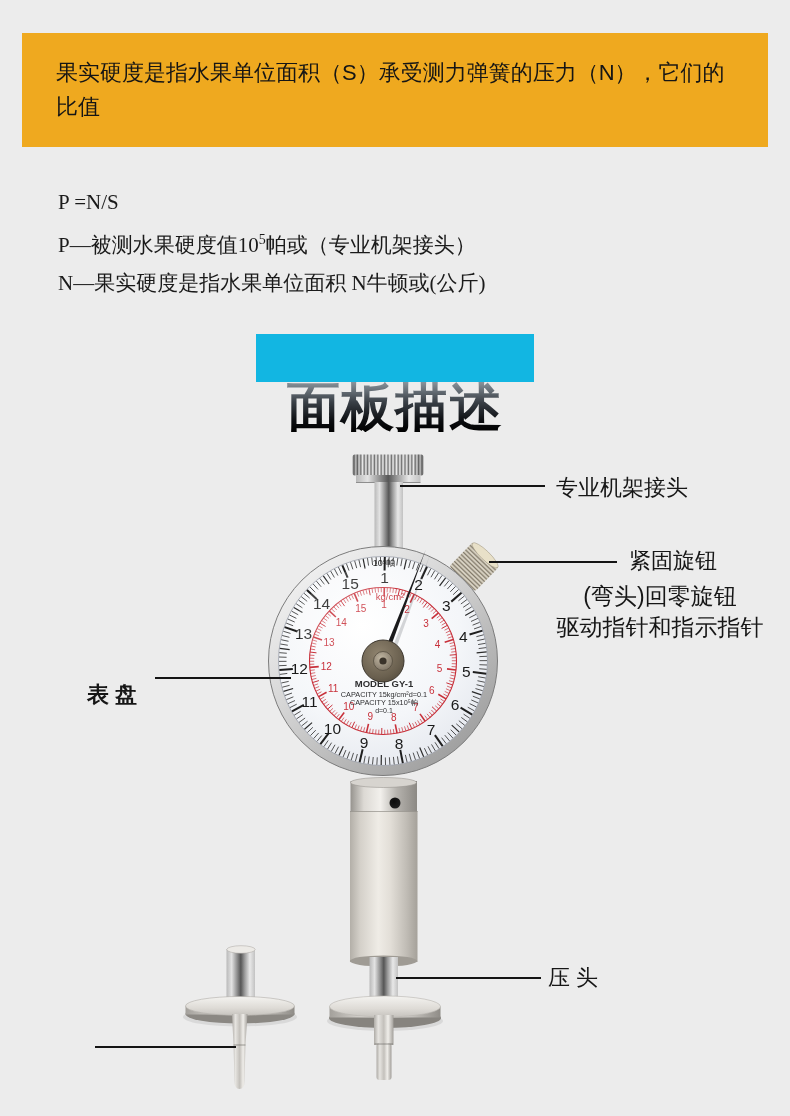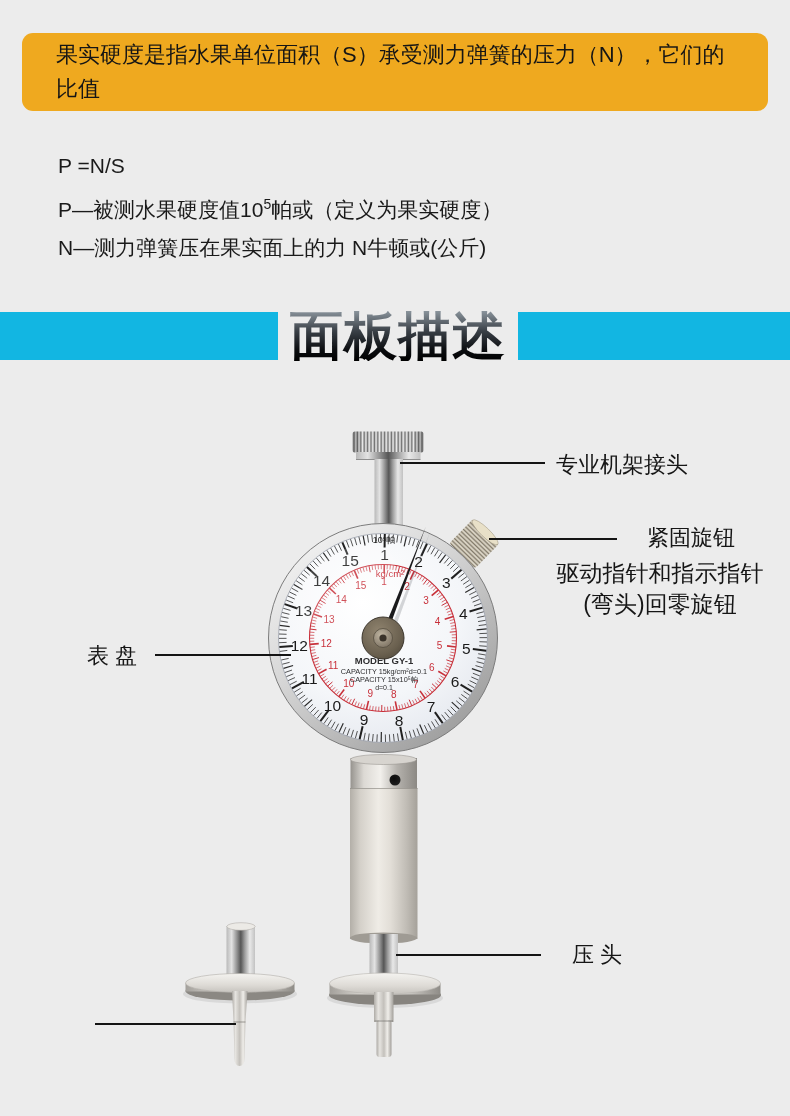--- a/index.html
+++ b/index.html
@@ -7,39 +7,40 @@
     width:790px;height:1116px;overflow:hidden;
     background:#ececec;
     font-family:"Liberation Sans","DejaVu Sans",sans-serif;
     color:#1a1a1a;
     box-sizing:border-box;
     padding-top:33px;
   }
   .intro-banner{
     margin:0 22px;
     background:#efa91f;
-    padding:5px 34px;
+    padding:23px 34px;
     font-size:22px;
     line-height:34px;
     font-weight:500;
     color:#151515;
-    border-radius:11px;
   }
   .formula{
     margin:36px 12px 0 58px;
     font-size:21px;
     line-height:38px;
+    font-family:Liberation Serif, serif;
   }
   .formula p{margin:0;}
   .formula sup{font-size:14px;}
   .section-title-row{
-    margin-top:44px;
+    margin-top:32px;
     height:50px;
     display:flex;
     align-items:center;
+    flex-direction:column;
   }
   .accent-bar{height:48px;background:#12b6e2;}
   .accent-bar.left{width:278px;flex:0 0 auto;}
   .accent-bar.right{flex:1 1 auto;}
   .section-title{
     margin:0 12px;
     font-size:53px;
     line-height:50px;
     font-weight:bold;
     letter-spacing:1px;
@@ -67,22 +68,22 @@
 </style>
 </head>
 <body>
 
 <div class="intro-banner">
   <div>果实硬度是指水果单位面积（S）承受测力弹簧的压力（N），它们的比值</div>
 </div>
 
 <div class="formula">
   <p>P =N/S</p>
-  <p><span>P—被测水果硬度值10</span><sup>5</sup><span>帕或（定义为果实硬度）</span></p>
-  <p>N—测力弹簧压在果实面上的力 N牛顿或(公斤)</p>
+  <p><span>P—被测水果硬度值10</span><sup>5</sup><span>帕或（专业机架接头）</span></p>
+  <p>N—果实硬度是指水果单位面积 N牛顿或(公斤)</p>
 </div>
 
 <div class="section-title-row">
   <div class="accent-bar left"></div>
   <h1 class="section-title">面板描述</h1>
   <div class="accent-bar right"></div>
 </div>
 
 <div class="stage">
 
@@ -579,20 +580,20 @@
     <g stroke="#141414" stroke-width="2.2">
       <line x1="400" y1="481" x2="545" y2="481"></line>
       <line x1="489" y1="557" x2="617" y2="557"></line>
       <line x1="155" y1="673" x2="291" y2="673"></line>
       <line x1="396" y1="973" x2="541" y2="973"></line>
       <line x1="95" y1="1042" x2="236" y2="1042"></line>
     </g>
   </svg>
 
   <div class="callout" style="left:556px;top:40px;">专业机架接头</div>
-  <div class="callout" style="left:647px;top:113px;">紧固旋钮</div>
+  <div class="callout" style="left:629px;top:113px;">紧固旋钮</div>
   <div class="callout center" style="left:545px;top:146px;width:230px;font-size:23px;line-height:31px;">
+    <div>(弯头)回零旋钮</div>
     <div>驱动指针和指示指针</div>
-    <div>(弯头)回零旋钮</div>
   </div>
-  <div class="callout" style="left:87px;top:231px;">表 盘</div>
-  <div class="callout" style="left:572px;top:530px;">压 头</div>
+  <div class="callout" style="left:87px;top:247px;font-weight:bold;">表 盘</div>
+  <div class="callout" style="left:548px;top:530px;">压 头</div>
 </div>
 
 </body></html>

